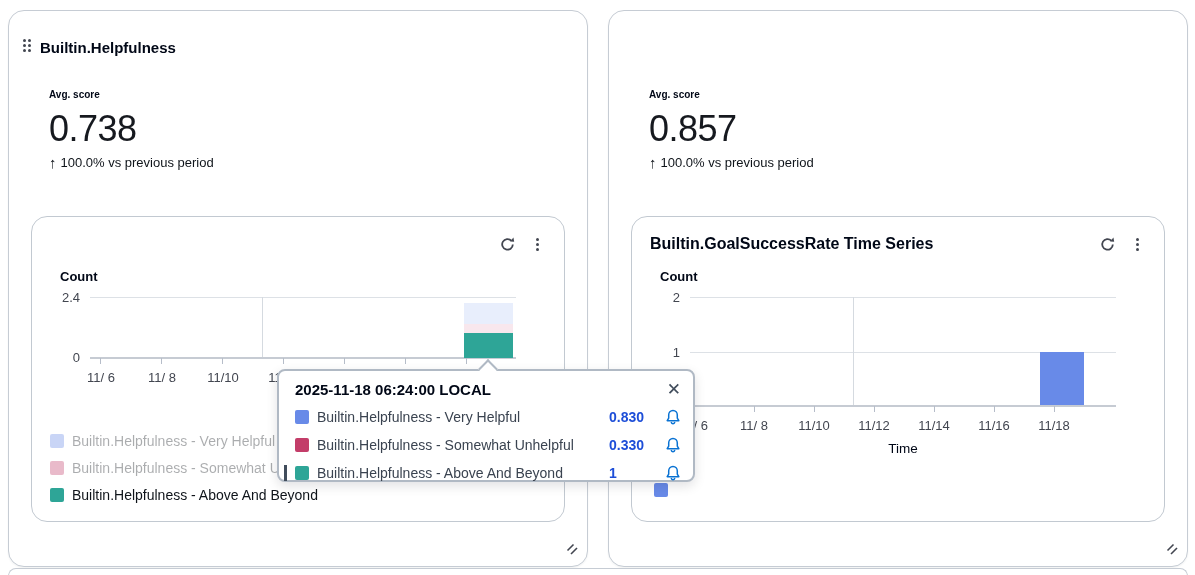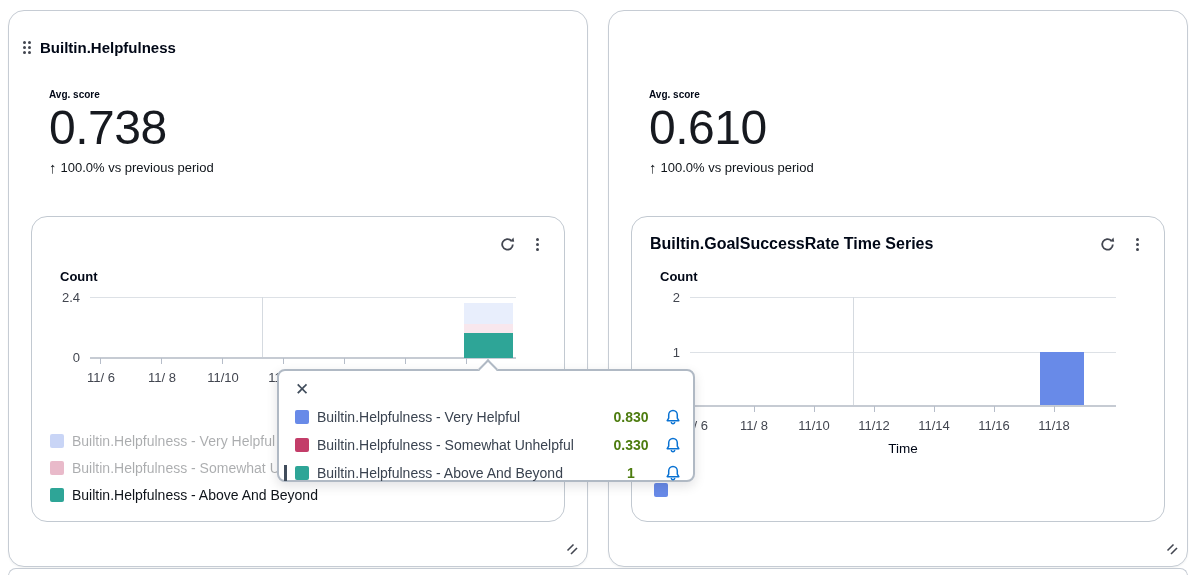--- a/index.html
+++ b/index.html
@@ -7,29 +7,29 @@
               font-family:"Liberation Sans", sans-serif; color:#000716; }
   .page { position:relative; width:1195px; height:575px; }
 
   
   .card { position:absolute; top:10px; width:580px; height:557px; background:#fff;
           border:1px solid #c6ccd4; border-radius:16px;
           box-shadow:0 1px 2px rgba(0,28,36,.06); }
   .card.left  { left:8px; }
   .card.right { left:608px; }
 
-  .card-head { position:absolute; left:14px; top:28px; display:flex; align-items:center; }
+  .card-head { position:absolute; left:14px; top:28px; display:flex; align-items:flex-start; }
   .drag { display:grid; grid-template-columns:repeat(2,3px); grid-auto-rows:3px;
           gap:2px; margin-right:9px; cursor:grab; }
   .drag i { width:3px; height:3px; border-radius:50%; background:#424650; }
   .card-title { font-size:15px; font-weight:700; color:#000716; }
 
   .metric { position:absolute; left:40px; top:78px; }
   .m-label { font-size:10px; font-weight:700; color:#000716; }
-  .m-value { margin-top:0; font-size:48px; font-weight:300; color:#16191f; letter-spacing:-.5px; }
+  .m-value { margin-top:8px; font-size:36px; font-weight:300; color:#16191f; letter-spacing:-.5px; }
   .m-trend { margin-top:4px; font-size:13px; color:#0f141a; display:flex; align-items:center; gap:4px; }
   .m-trend .arr { font-size:15px; font-weight:700; }
 
   
   .panel { position:absolute; left:22px; top:205px; width:534px; height:306px;
            background:#fff; border:1px solid #c2c9d1; border-radius:16px; }
   .panel-title { position:absolute; left:18px; top:18px; font-size:16px; font-weight:700; color:#000716; }
   .icon-btn { position:absolute; top:17px; width:22px; height:20px; background:none; border:none;
               cursor:pointer; display:flex; align-items:center; justify-content:center; }
   .icon-btn.refresh { right:46px; }
@@ -67,21 +67,21 @@
            transform:rotate(45deg); }
   .tt-head { position:relative; display:flex; align-items:center; justify-content:space-between;
              padding:10px 12px 0 16px; }
   .tt-title { font-size:15px; font-weight:700; color:#000716; }
   .tt-close { background:none; border:none; font-size:17px; color:#414d5c; cursor:pointer; line-height:1; }
   .tt-rows { margin-top:5px; position:relative; }
   .tt-row { position:relative; height:28px; display:flex; align-items:center;
             padding:0 12px 0 16px; }
   .tt-row .lbl { font-size:14px; color:#3a4350; margin-left:8px; flex:1 1 auto;
                  white-space:nowrap; overflow:hidden; }
-  .tt-row .val { font-size:14px; font-weight:700; color:#4d7c0f; text-align:center; min-width:44px; }
+  .tt-row .val { font-size:14px; font-weight:700; color:#1d4ed8; text-align:left; min-width:44px; }
   .tt-row .bell { margin-left:12px; display:flex; cursor:pointer; background:none; border:none; padding:0; }
   .hover-bar { position:absolute; left:5px; top:6px; width:3px; height:16px; background:#414d5c; }
 
   
   .resize { position:absolute; right:8px; bottom:6px; cursor:nwse-resize; }
   .next-row-edge { position:absolute; left:8px; top:568px; width:1180px; height:8px;
                    background:#fff; border:1px solid #c6ccd4; border-bottom:none;
                    border-radius:16px 16px 0 0; }
 </style>
 </head>
@@ -175,21 +175,21 @@
         <line x1="8.5" y1="2.5" x2="2.5" y2="8.5" stroke="#424650" stroke-width="1.6"></line>
         <line x1="12" y1="6" x2="6" y2="12" stroke="#424650" stroke-width="1.6"></line>
       </svg>
     </span>
   </section>
 
   <section class="card right">
 
     <div class="metric">
       <div class="m-label">Avg. score</div>
-      <div class="m-value">0.610</div>
+      <div class="m-value">0.857</div>
       <div class="m-trend">
         <span class="arr">↑</span>
         <span>100.0% vs previous period</span>
       </div>
     </div>
 
     <div class="panel">
       <h3 class="panel-title">Builtin.GoalSuccessRate Time Series</h3>
       <button class="icon-btn refresh">
         <svg width="17" height="17" viewBox="0 0 16 16">
@@ -243,20 +243,21 @@
       <svg width="14" height="14" viewBox="0 0 14 14">
         <line x1="8.5" y1="2.5" x2="2.5" y2="8.5" stroke="#424650" stroke-width="1.6"></line>
         <line x1="12" y1="6" x2="6" y2="12" stroke="#424650" stroke-width="1.6"></line>
       </svg>
     </span>
   </section>
 
   <div class="tooltip">
     <div class="caret"></div>
     <div class="tt-head">
+      <span class="tt-title">2025-11-18 06:24:00 LOCAL</span>
       <button class="tt-close">✕</button>
     </div>
     <div class="tt-rows">
       <div class="tt-row">
         <span class="swatch" style="background-color: rgb(104, 138, 232);"></span>
         <span class="lbl">Builtin.Helpfulness - Very Helpful</span>
         <span class="val">0.830</span>
         <button class="bell">
           <svg width="16" height="17" viewBox="0 0 16 17">
             <path d="M8 1.6c-2.5 0-4.3 1.9-4.3 4.5v3L2.2 11.7h11.6L12.3 9.1v-3c0-2.6-1.8-4.5-4.3-4.5z" fill="none" stroke="#0972d3" stroke-width="1.5" stroke-linejoin="round"></path>

